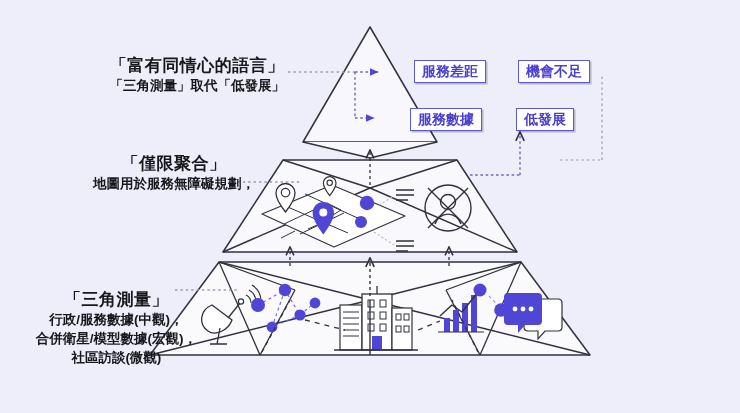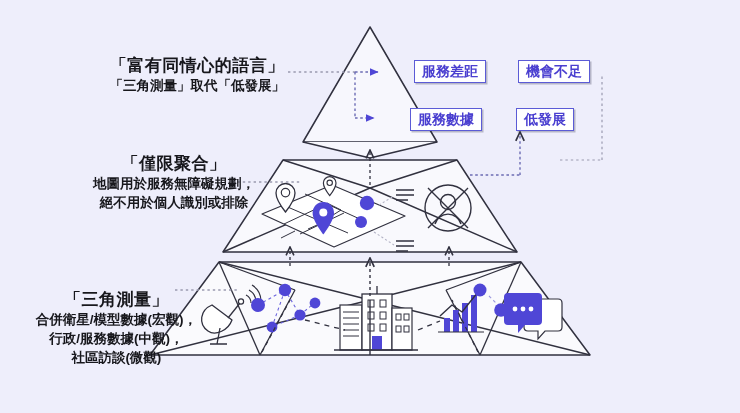--- a/index.html
+++ b/index.html
@@ -235,27 +235,26 @@
   </svg>
 
   <div class="lbl-block" id="label-top">
     <span class="lbl-title">「富有同情心的語言」</span>
     <span class="lbl-sub">「三角測量」取代「低發展」</span>
   </div>
 
   <div class="lbl-block" id="label-middle">
     <span class="lbl-title">「僅限聚合」</span>
     <span class="lbl-sub">地圖用於服務無障礙規劃，</span>
-    <span class="lbl-sub">絕不用於個人識別或排除</span>
   </div>
 
   <div class="lbl-block" id="label-bottom">
     <span class="lbl-title">「三角測量」</span>
+    <span class="lbl-sub">行政/服務數據(中觀)，</span>
     <span class="lbl-sub">合併衛星/模型數據(宏觀)，</span>
-    <span class="lbl-sub">行政/服務數據(中觀)，</span>
     <span class="lbl-sub">社區訪談(微觀)</span>
   </div>
 
   <div class="node-box" id="box-service-gap">服務差距</div>
   <div class="node-box" id="box-opportunity">機會不足</div>
   <div class="node-box" id="box-constraint">服務數據</div>
   <div class="node-box" id="box-lowdev">低發展</div>
 
 </div>
 

